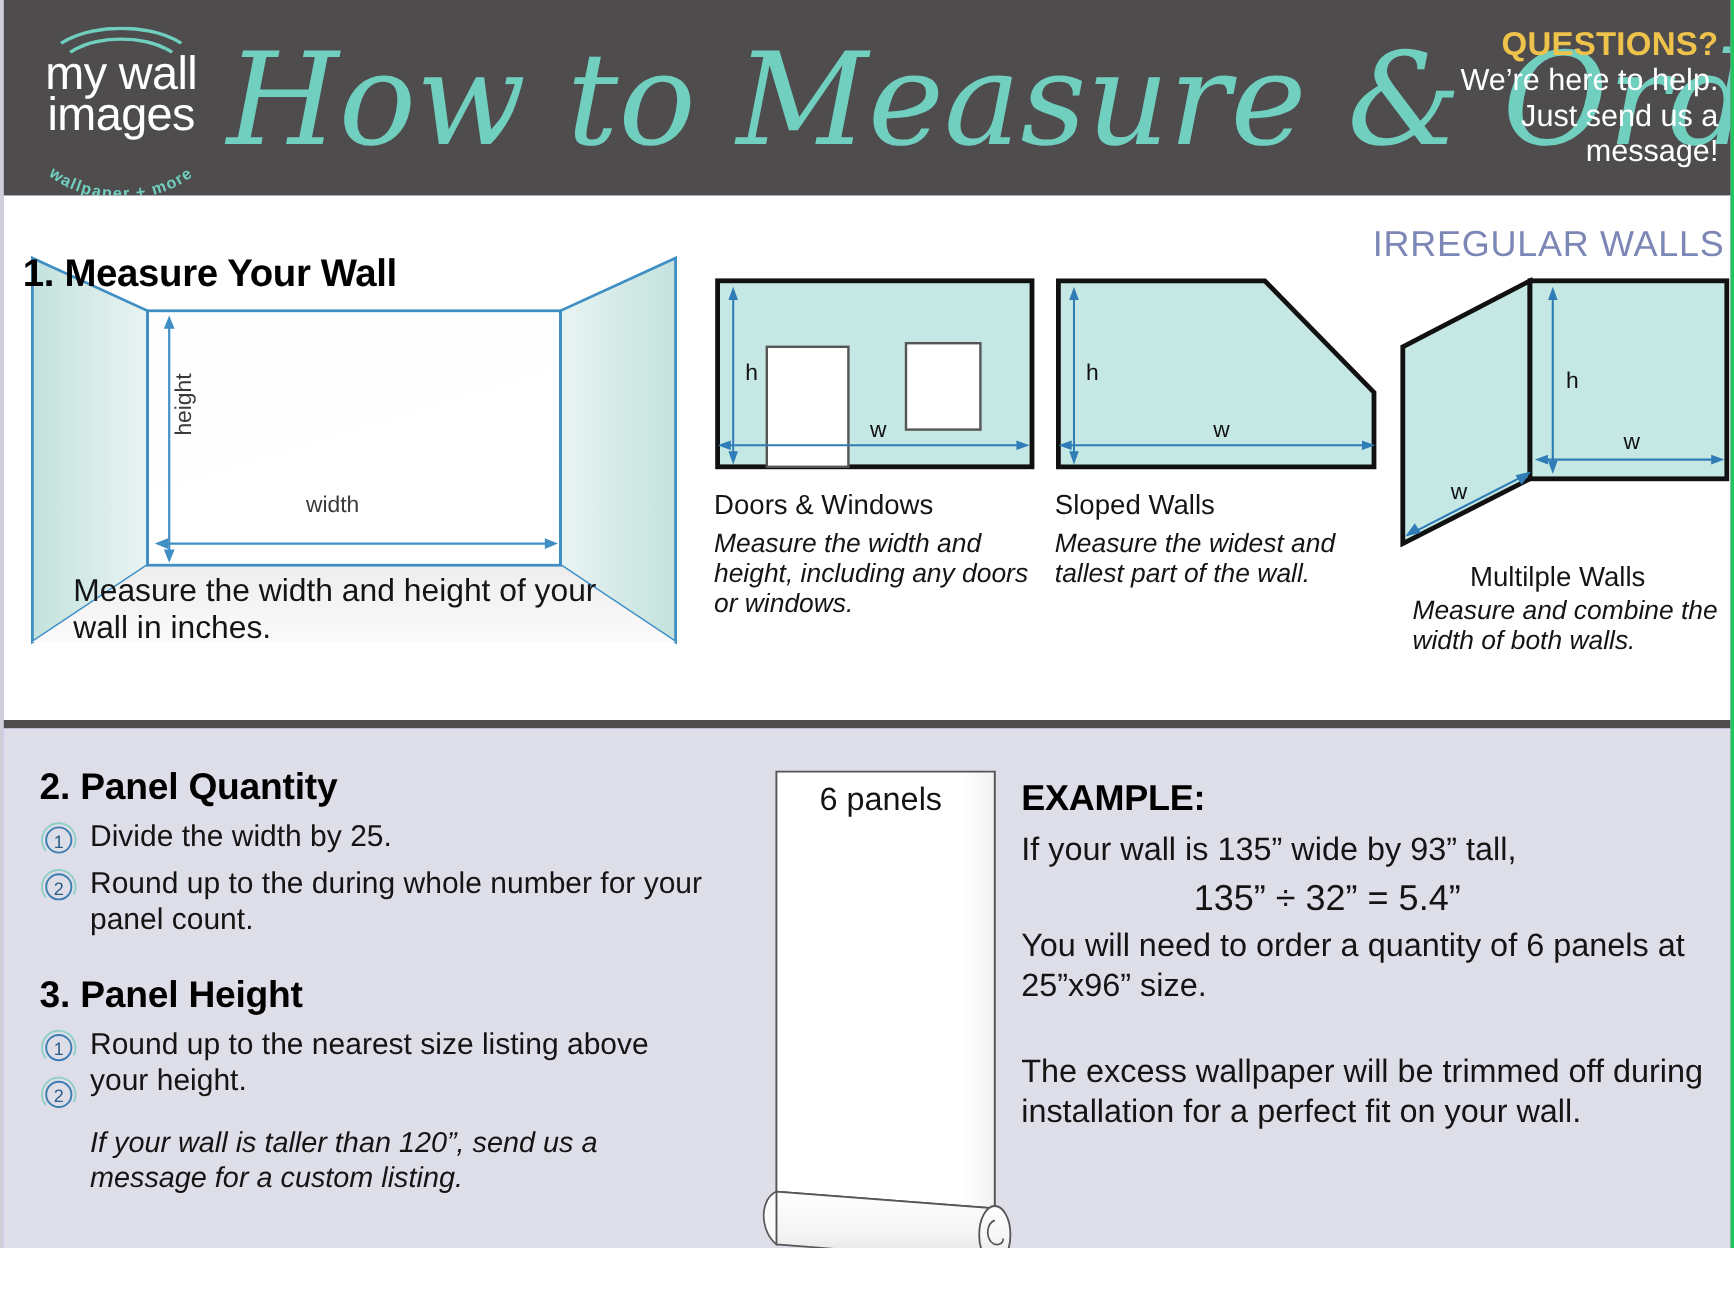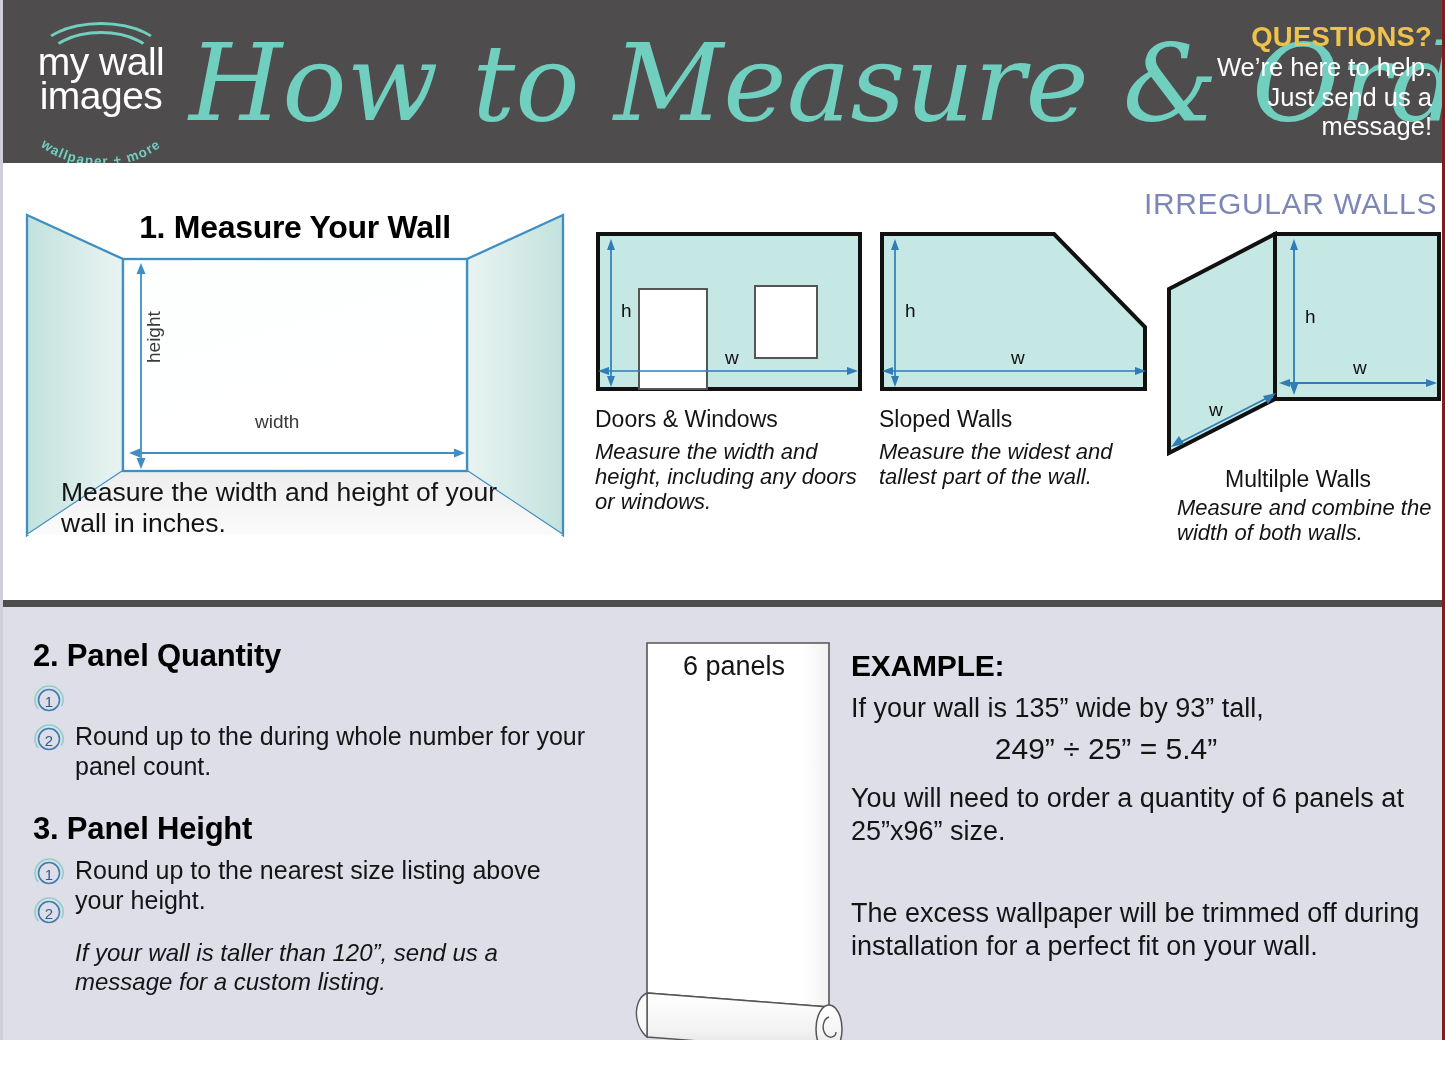--- a/index.html
+++ b/index.html
@@ -11,21 +11,21 @@
     background: #ffffff;
   }
 
   #page {
     position: relative;
     width: 1445px;
     height: 1040px;
     overflow: hidden;
     background: #c4b5fd;
     border-left: 3px solid #cfcfdc;
-    border-right: 3px solid #7f1d1d;
+    border-right: 3px solid #22c55e;
   }
 
   
   .header {
     position: absolute;
     left: 0; top: 0;
     width: 1445px; height: 163px;
     background: #4e4c4c;
     overflow: hidden;
   }
@@ -128,21 +128,20 @@
   .step1 {
     position: absolute;
     left: 16px; top: 22px;
     width: 552px; height: 378px;
   }
   .step1-svg { position: absolute; left: 0; top: 0; }
   .step1-title {
     position: absolute;
     left: 0; top: 24px;
     width: 552px;
-    text-align: center;
     font-size: 32px;
     font-weight: 700;
     color: #000000;
     letter-spacing: -0.3px;
   }
   .step1-caption {
     position: absolute;
     left: 42px; top: 292px;
     width: 470px;
     text-align: left;
@@ -291,21 +290,21 @@
     font-size: 30px;
     color: #141414;
     text-align: center;
     margin-top: 8px;
     padding-right: 60px;
   }
   .ex-para {
     font-size: 27px;
     line-height: 1.2;
     color: #141414;
-    margin-top: 16px;
+    margin-top: 6px;
   }
   .ex-gap { height: 34px; }
 </style>
 </head>
 <body>
 
 <div id="page">
 
   <div class="header">
 
@@ -486,20 +485,21 @@
       <div class="step-list">
 
         <div class="step-item">
           <span class="num-badge">
             <svg viewBox="0 0 32 32">
               <circle cx="16" cy="16" r="10.5" fill="none" stroke="#3c7cb0" stroke-width="1.6"></circle>
               <circle cx="16" cy="16" r="14" fill="none" stroke="#8fcfc6" stroke-width="1.6" stroke-dasharray="60 28" transform="rotate(140 16 16)"></circle>
               <text x="16" y="22.5" text-anchor="middle" font-family="Liberation Sans, sans-serif" font-size="15" fill="#2d5d87">1</text>
             </svg>
           </span>
+          <span class="step-text">Divide the width by 25.</span>
         </div>
 
         <div class="step-item">
           <span class="num-badge">
             <svg viewBox="0 0 32 32">
               <circle cx="16" cy="16" r="10.5" fill="none" stroke="#3c7cb0" stroke-width="1.6"></circle>
               <circle cx="16" cy="16" r="14" fill="none" stroke="#8fcfc6" stroke-width="1.6" stroke-dasharray="60 28" transform="rotate(140 16 16)"></circle>
               <text x="16" y="22.5" text-anchor="middle" font-family="Liberation Sans, sans-serif" font-size="15" fill="#2d5d87">2</text>
             </svg>
           </span>
@@ -559,19 +559,19 @@
         <path d="M14,356 C5,360 2,372 4,382 C6,394 14,400 14,400 Z" fill="#fafafa" stroke="#555555" stroke-width="1.4"></path>
         <ellipse cx="196" cy="392" rx="13" ry="24" fill="url(#gTube)" stroke="#555555" stroke-width="1.5"></ellipse>
         <path d="M196,380 C190,382 188,392 193,398 C197,402 203,400 203,395" fill="none" stroke="#555555" stroke-width="1.4"></path>
       </svg>
       <div class="roll-label">6 panels</div>
     </div>
 
     <div class="example">
       <div class="ex-head">EXAMPLE:</div>
       <div class="ex-line">If your wall is 135” wide by 93” tall,</div>
-      <div class="ex-equation">249” ÷ 25” = 5.4”</div>
+      <div class="ex-equation">135” ÷ 32” = 5.4”</div>
       <div class="ex-para">You will need to order a quantity of 6 panels at 25”x96” size.</div>
       <div class="ex-gap"></div>
       <div class="ex-para">The excess wallpaper will be trimmed off during installation for a perfect fit on your wall.</div>
     </div>
   </div>
 </div>
 
 </body></html>

